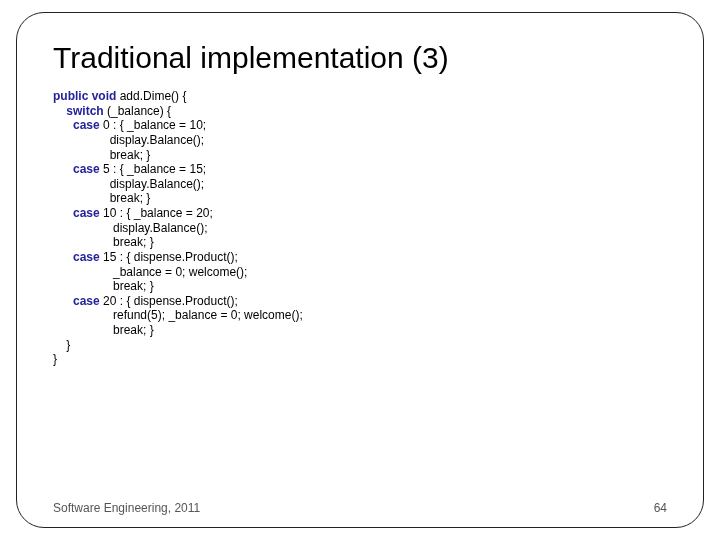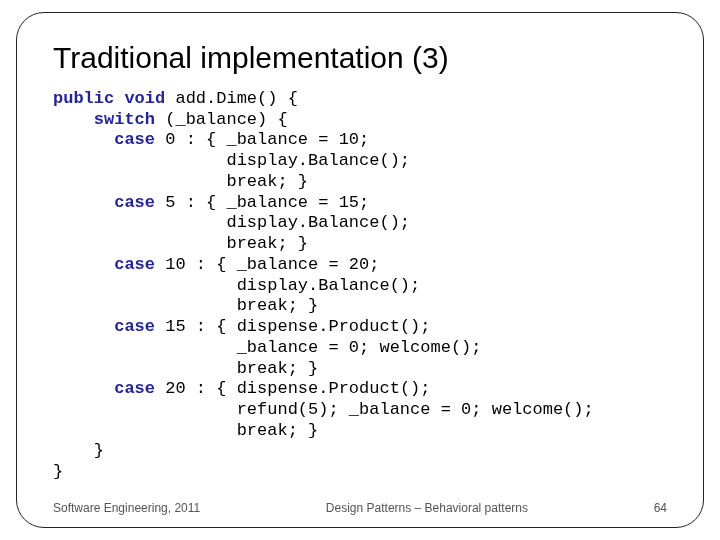--- a/index.html
+++ b/index.html
@@ -18,22 +18,22 @@
     position: relative;
   }
   .title {
     font-size: 30px;
     font-weight: 400;
     color: #000;
     margin-bottom: 14px;
     font-family: Arial, Helvetica, sans-serif;
   }
   .code {
-    font-family: Liberation Mono, monospace;
-    font-size: 17px;
+    font-family: Liberation Sans, sans-serif;
+    font-size: 12px;
     line-height: 1.22;
     white-space: pre;
     color: #000;
   }
   .kw { color: #232499; font-weight: bold; }
   .footer {
     position: absolute;
     bottom: 12px;
     left: 36px;
     right: 36px;
@@ -70,18 +70,17 @@
                   <span>_balance = 0; welcome();</span>
                   <span>break; }</span>
       <span class="kw">case</span><span> 20 : { </span><span>dispense.Product();</span>
                   <span>refund(5); _balance = 0; welcome();</span>
                   <span>break; }</span>
 <span>    }</span>
 <span>}</span></div>
 
     <div class="footer">
       <div class="left">Software Engineering, 2011</div>
-      <div class="center">Design Patterns – Behavioral patterns</div>
       <div class="right">64</div>
     </div>
 
   </div>
 </div>
 
 </body></html>

